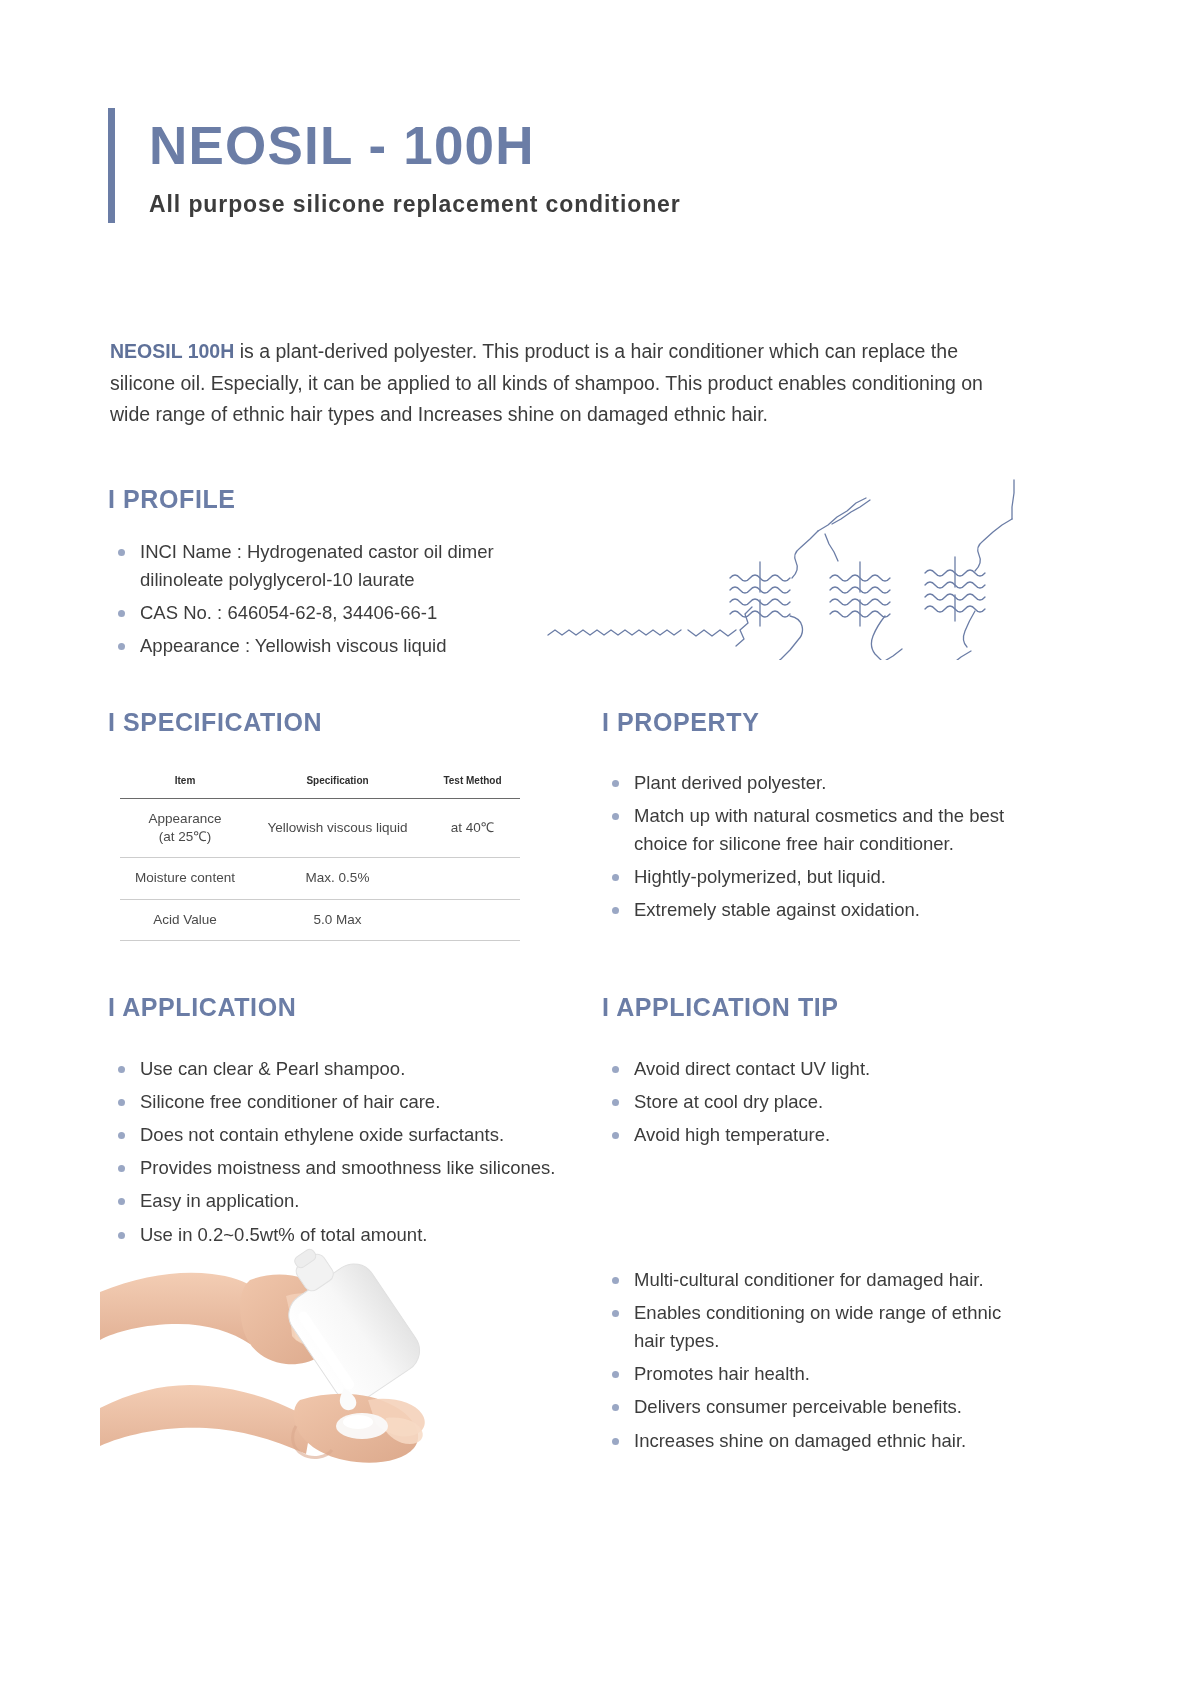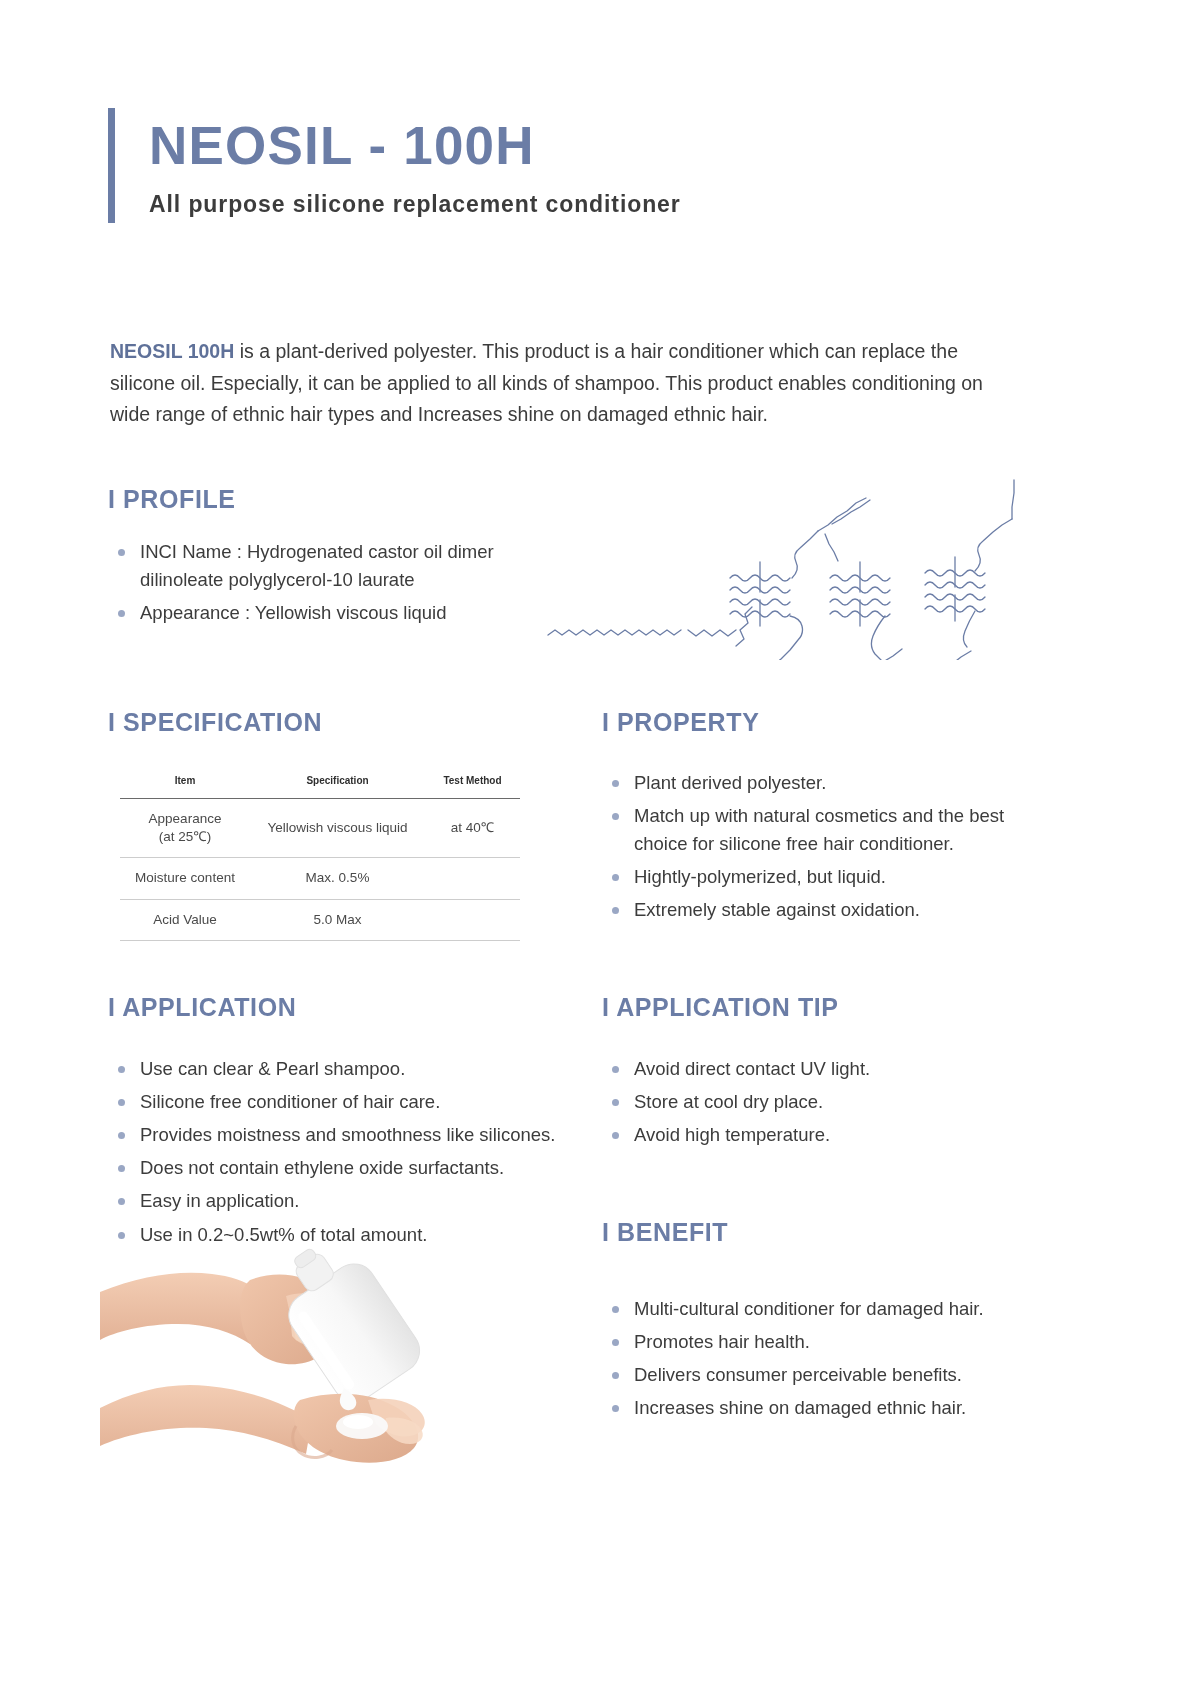--- a/index.html
+++ b/index.html
@@ -118,20 +118,21 @@
   </div>
 
   <div class="intro">
     <span class="brand">NEOSIL 100H</span><span> is a plant-derived polyester. This product is a hair conditioner which can replace the silicone oil. Especially, it can be applied to all kinds of shampoo. This product enables conditioning on wide range of ethnic hair types and Increases shine on damaged ethnic hair.</span>
   </div>
 
   <div class="profile">
     <div class="sec-head">I PROFILE</div>
     <ul class="bullets">
       <li>INCI  Name : Hydrogenated castor oil dimer dilinoleate polyglycerol-10 laurate</li>
+      <li>CAS No. : 646054-62-8,  34406-66-1</li>
       <li>Appearance : Yellowish viscous liquid</li>
     </ul>
   </div>
 
   <div class="molecule">
     <svg width="480" height="190" viewBox="0 0 480 190" fill="none" stroke="#6b7da6" stroke-width="1.3" stroke-linejoin="round" stroke-linecap="round">
 
       <path d="M8 165 l7 -5 7 5 7 -5 7 5 7 -5 7 5 7 -5 7 5 7 -5 7 5 7 -5 7 5 7 -5 7 5 7 -5 7 5 7 -5 7 5 7 -5"></path>
       <path d="M148 160 l8 6 8 -6 8 6 8 -6 8 6 8 -6"></path>
 
@@ -219,40 +220,40 @@
       <li>Hightly-polymerized, but liquid.</li>
       <li>Extremely stable against oxidation.</li>
     </ul>
   </div>
 
   <div class="application">
     <div class="sec-head">I APPLICATION</div>
     <ul class="bullets">
       <li>Use can clear &amp; Pearl shampoo.</li>
       <li>Silicone free conditioner of hair care.</li>
+      <li>Does not contain ethylene oxide surfactants.</li>
       <li>Provides moistness and smoothness like silicones.</li>
-      <li>Does not contain ethylene oxide surfactants.</li>
       <li>Easy in application.</li>
       <li>Use in 0.2~0.5wt% of total amount.</li>
     </ul>
   </div>
 
   <div class="app-tip">
     <div class="sec-head">I APPLICATION TIP</div>
     <ul class="bullets">
       <li>Avoid direct contact UV light.</li>
       <li>Store at cool dry place.</li>
       <li>Avoid high temperature.</li>
     </ul>
   </div>
 
   <div class="benefit">
-    <div class="sec-head">I BENEFIT</div>
     <ul class="bullets">
       <li>Multi-cultural conditioner for damaged hair.</li>
+      <li>Enables conditioning on wide range of ethnic hair types.</li>
       <li>Promotes hair health.</li>
       <li>Delivers consumer perceivable benefits.</li>
       <li>Increases shine on damaged ethnic hair.</li>
     </ul>
   </div>
 
   <div class="photo">
     <svg width="400" height="230" viewBox="0 0 400 230">
       <defs>
         <linearGradient id="skin" x1="0" y1="0" x2="0" y2="1">

